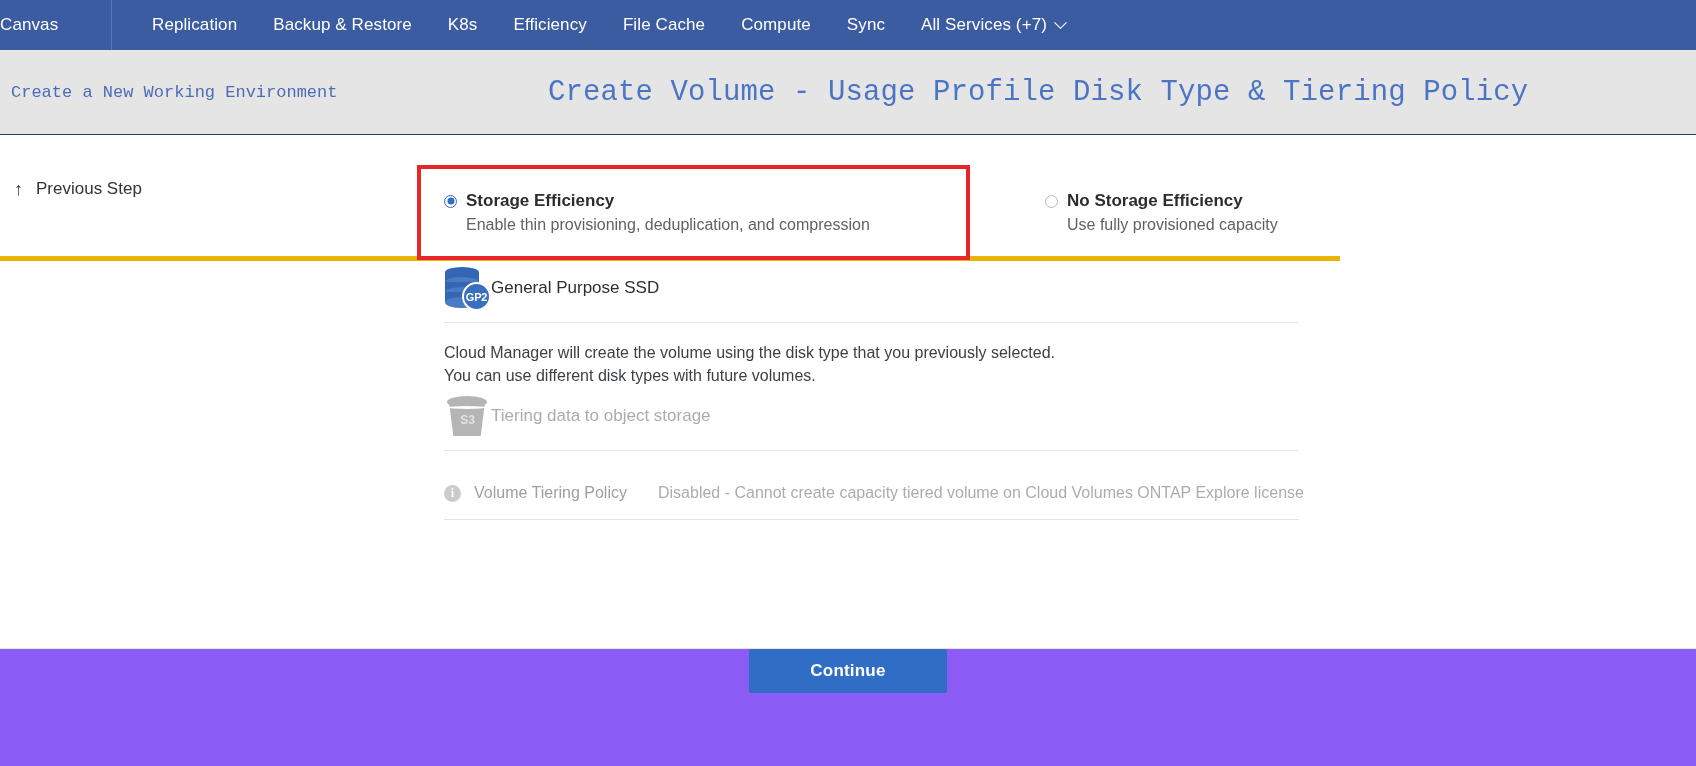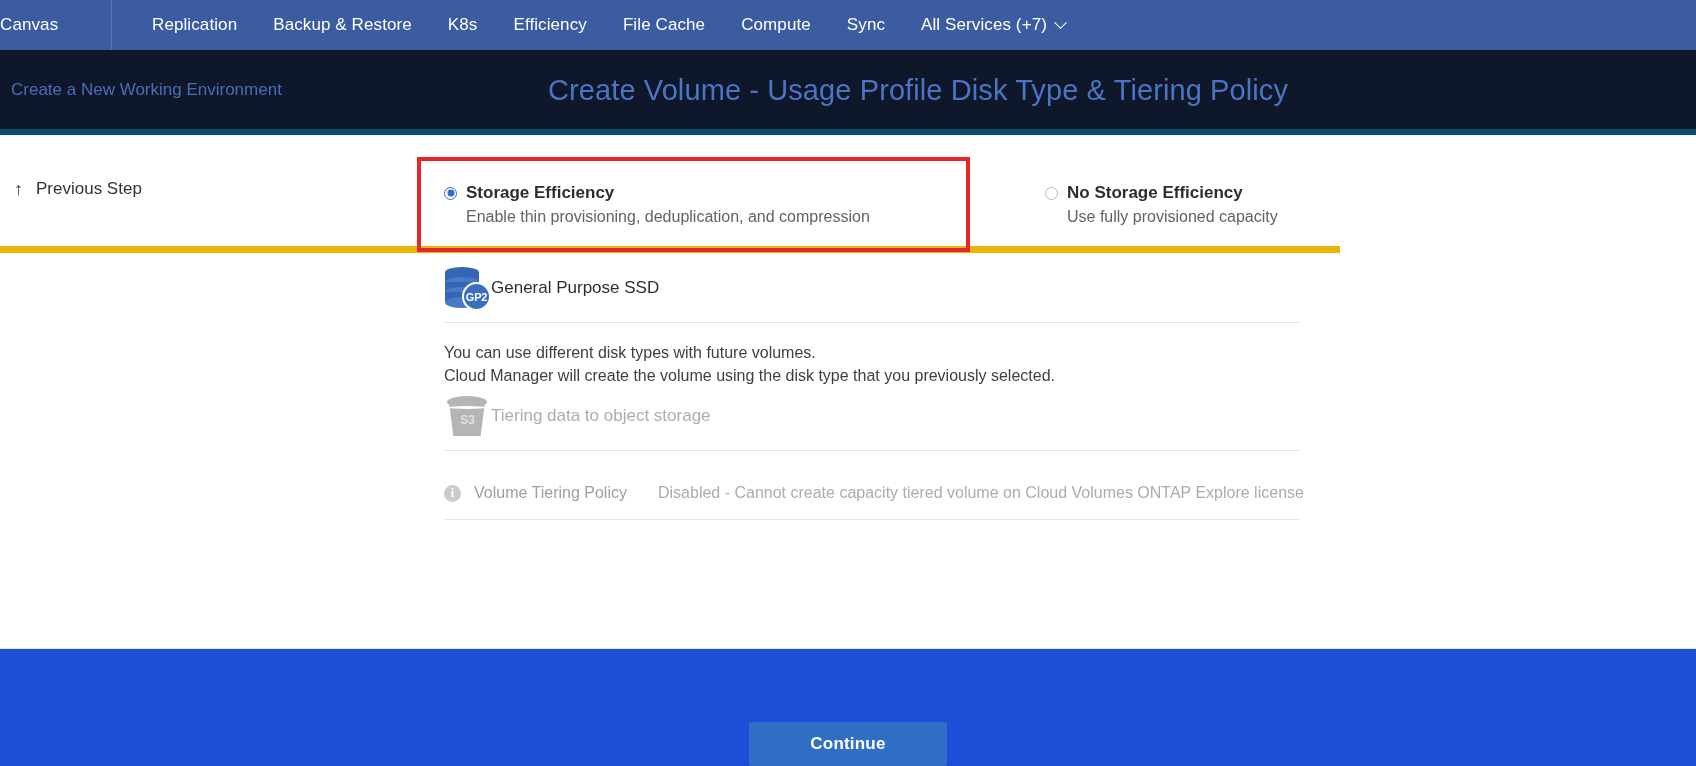--- a/index.html
+++ b/index.html
@@ -70,25 +70,26 @@
     height: 9px;
     border-right: 1.6px solid #ffffff;
     border-bottom: 1.6px solid #ffffff;
     transform: rotate(45deg) translate(-2px, -2px);
   }
 
   
   .titlebar {
     height: 85px;
     min-height: 85px;
-    background: #0f172a;
-    position: relative;
-    display: flex;
-    align-items: center;
-    border-bottom: 6px solid #0c4a6e;
+    background: #e5e5e5;
+    position: relative;
+    display: flex;
+    align-items: center;
+    border-bottom: 1px solid #0c4a6e;
+    font-family: Liberation Mono, monospace;
   }
 
   .breadcrumb-link {
     position: absolute;
     left: 11px;
     top: 50%;
     transform: translateY(-50%);
     font-size: 17px;
     color: #4b6cb7;
     cursor: pointer;
@@ -134,24 +135,24 @@
 
   .prev-step .prev-label {
     font-size: 17px;
     color: #333333;
   }
 
   
   .options-row {
     position: absolute;
     left: 0;
-    top: 16px;
+    top: 24px;
     width: 1340px;
     height: 102px;
-    border-bottom: 7px solid #eab308;
+    border-bottom: 5px solid #eab308;
   }
 
   .red-box {
     position: absolute;
     left: 417px;
     top: 6px;
     width: 553px;
     height: 95px;
     border: 4px solid #e8262a;
     pointer-events: none;
@@ -394,23 +395,23 @@
     white-space: nowrap;
     margin-left: 18px;
   }
 
   
   .footer {
     height: 118px;
     min-height: 118px;
     border-top: 1px solid #e3e6ea;
     display: flex;
-    align-items: flex-end;
+    align-items: flex-start;
     justify-content: center;
-    background: #1d4ed8;
+    background: #8b5cf6;
   }
 
   .continue-btn {
     width: 198px;
     height: 44px;
     background: #2f6ec4;
     color: #ffffff;
     font-size: 17px;
     font-weight: bold;
     border: none;
@@ -501,22 +502,22 @@
             <span class="body2"></span>
             <span class="disc d3"></span>
             <span class="body3"></span>
             <span class="disc d4"></span>
           </span>
           <span class="badge">GP2</span>
         </span>
         <span class="panel-title">General Purpose SSD</span>
       </div>
       <div class="panel-note">
+        <div>Cloud Manager will create the volume using the disk type that you previously selected.</div>
         <div>You can use different disk types with future volumes.</div>
-        <div>Cloud Manager will create the volume using the disk type that you previously selected.</div>
       </div>
     </section>
 
     <section class="panel tier-panel">
       <div class="panel-head muted">
         <span class="s3-icon">
           <span class="pail"></span>
           <span class="rim"></span>
           <span class="band"></span>
           <span class="s3-text">S3</span>

